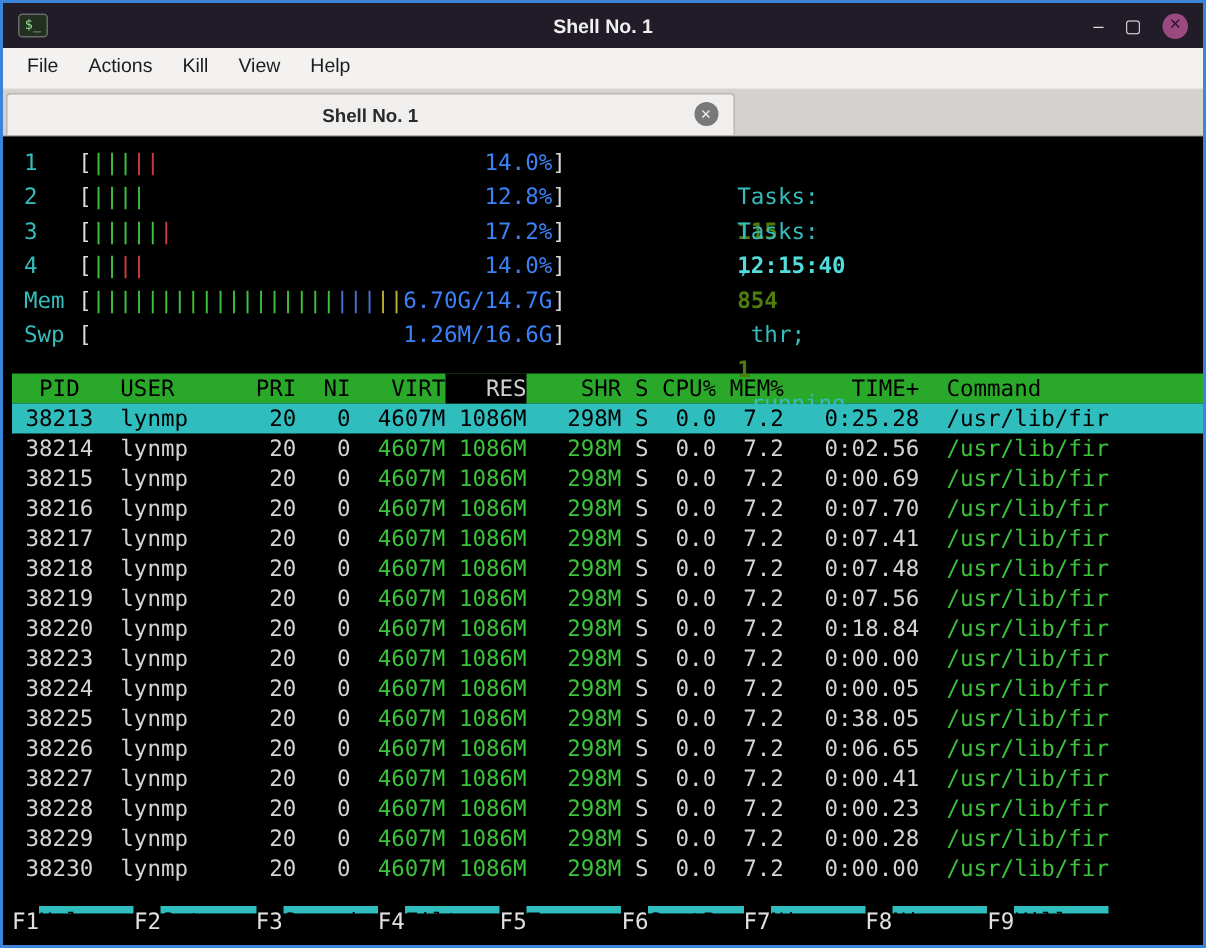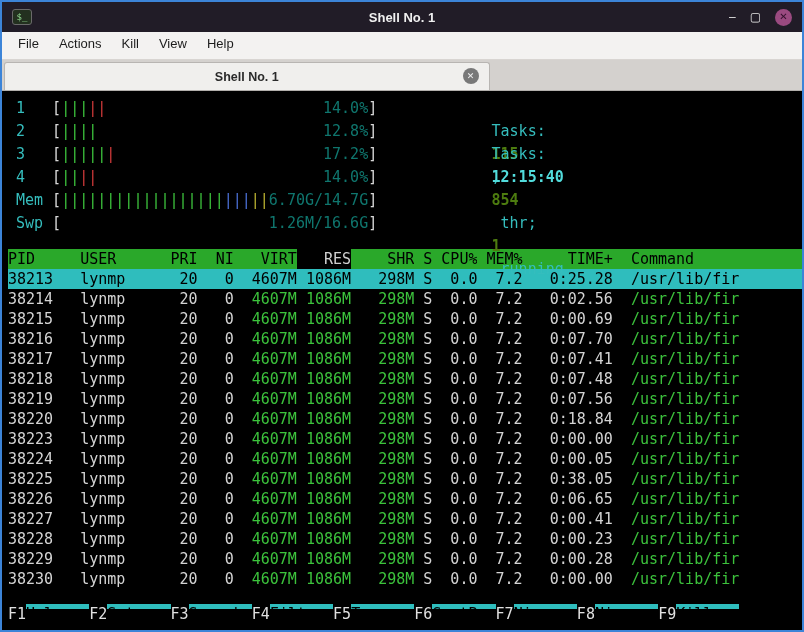--- a/index.html
+++ b/index.html
@@ -72,21 +72,21 @@
   }
   .top-area { display:flex; padding:6px 0 0 8px; }
   .meter-line { display:flex; height:23px; line-height:23px; white-space:pre; }
   .meter-id { width:4ch; color:#35bdbd; }
   .bracket { color:#d8d8d8; }
   .meter-body {
     width:34ch; position:relative; display:inline-block;
     white-space:pre; overflow:hidden;
   }
   .meter-text {
-    position:absolute; right:0; top:0; color:#0f766e;
+    position:absolute; right:0; top:0; color:#3b82f6;
   }
   .bar-g { color:#3cc23c; } .bar-r { color:#cf3a3a; }
   .bar-b { color:#4a6fd4; } .bar-y { color:#b8b030; }
   .info { margin-left:24px; }
   .info-line { height:23px; line-height:23px; white-space:pre; }
   .info-line span { white-space:pre; }
   .c-cyan  { color:#35bdbd; }
   .c-bwhite{ color:#4d7c0f; font-weight:bold; }
   .c-bcyan { color:#52dcdc; font-weight:bold; }
   .c-dim   { color:#2d9e9e; }
@@ -95,21 +95,21 @@
     margin-top:14px;
     display:flex; height:20px; line-height:20px;
     background:#2aa82a; color:#000;
   }
   .table-header .sort-col { background:#000; color:#d0d0d0; }
   .row { display:flex; height:20px; line-height:20px; color:#d4d4d4; }
   .row .c-green { color:#3cc23c; }
   .row.selected { background:#2fbdbd; color:#000; }
   .row.selected .c-green { color:#000; }
   .col { white-space:pre; overflow:hidden; }
-  .col-pid  { width:7ch;  text-align:left; }
+  .col-pid  { width:7ch;  text-align:center; }
   .col-user { width:9ch;  text-align:left; margin-left:1ch; }
   .col-pri  { width:4ch;  text-align:right; }
   .col-ni   { width:4ch;  text-align:right; }
   .col-virt { width:7ch;  text-align:right; }
   .col-res  { width:6ch;  text-align:right; }
   .col-shr  { width:7ch;  text-align:right; }
   .col-s    { width:1ch;  text-align:left; margin-left:1ch; }
   .col-cpu  { width:5ch;  text-align:right; }
   .col-mem  { width:5ch;  text-align:right; }
   .col-time { width:10ch; text-align:right; }

